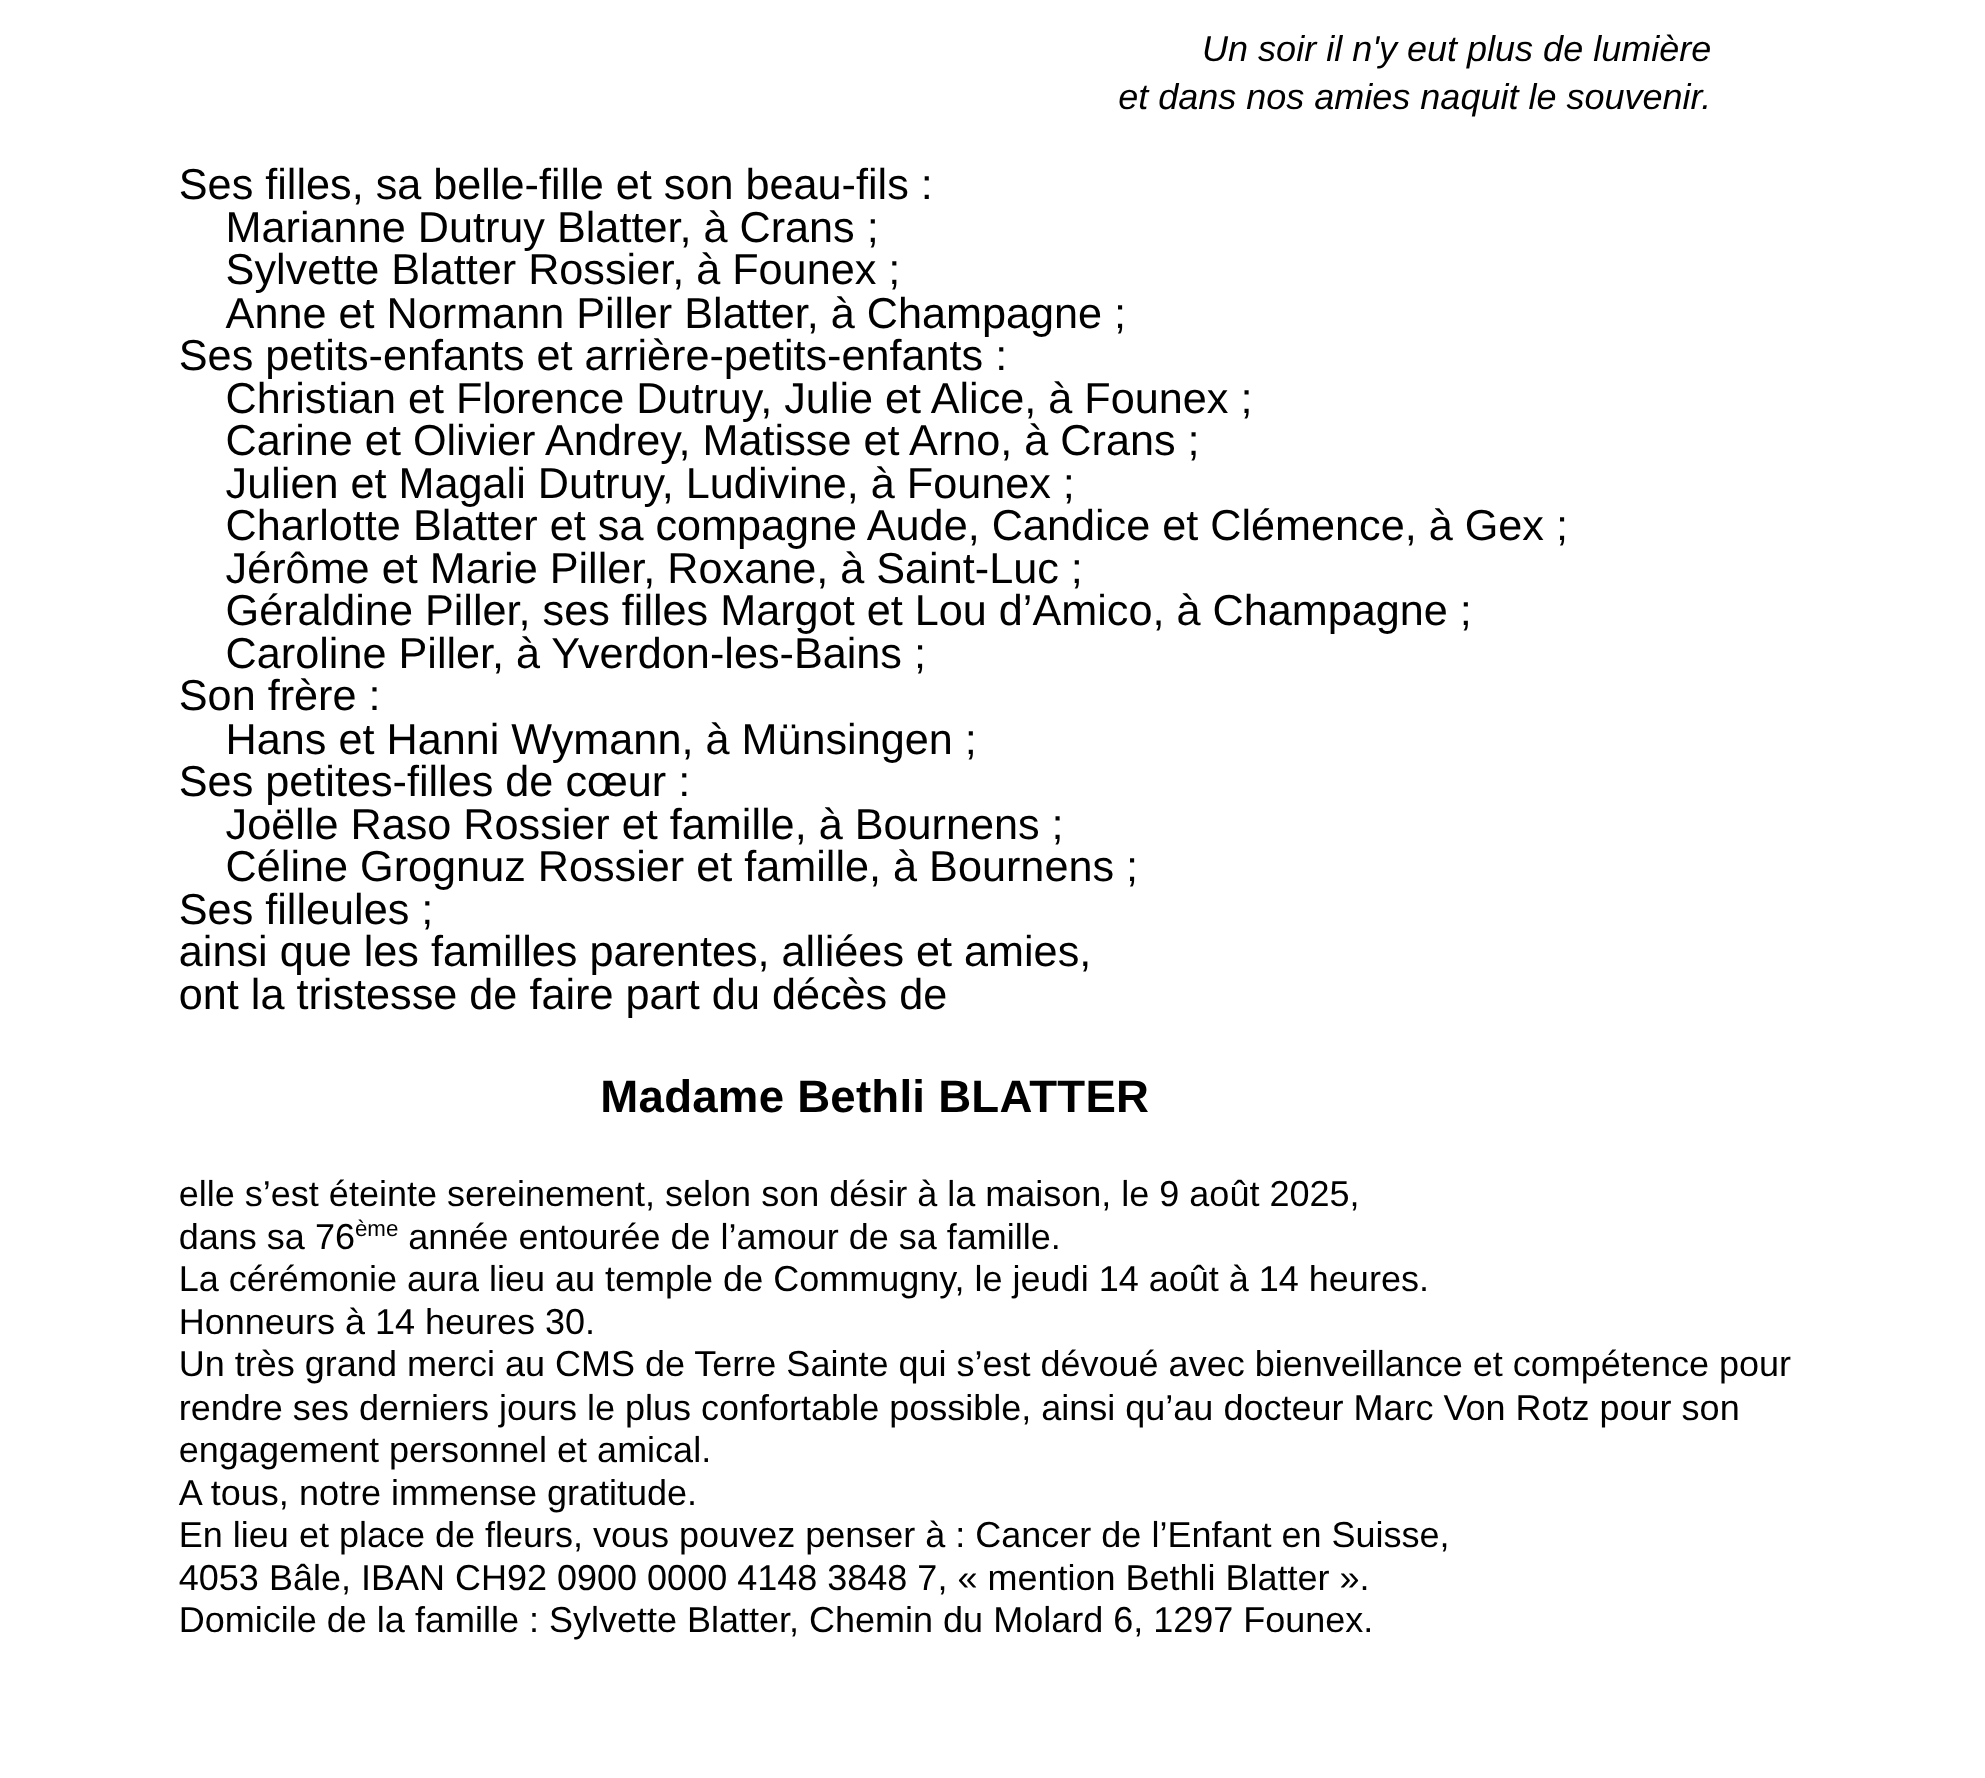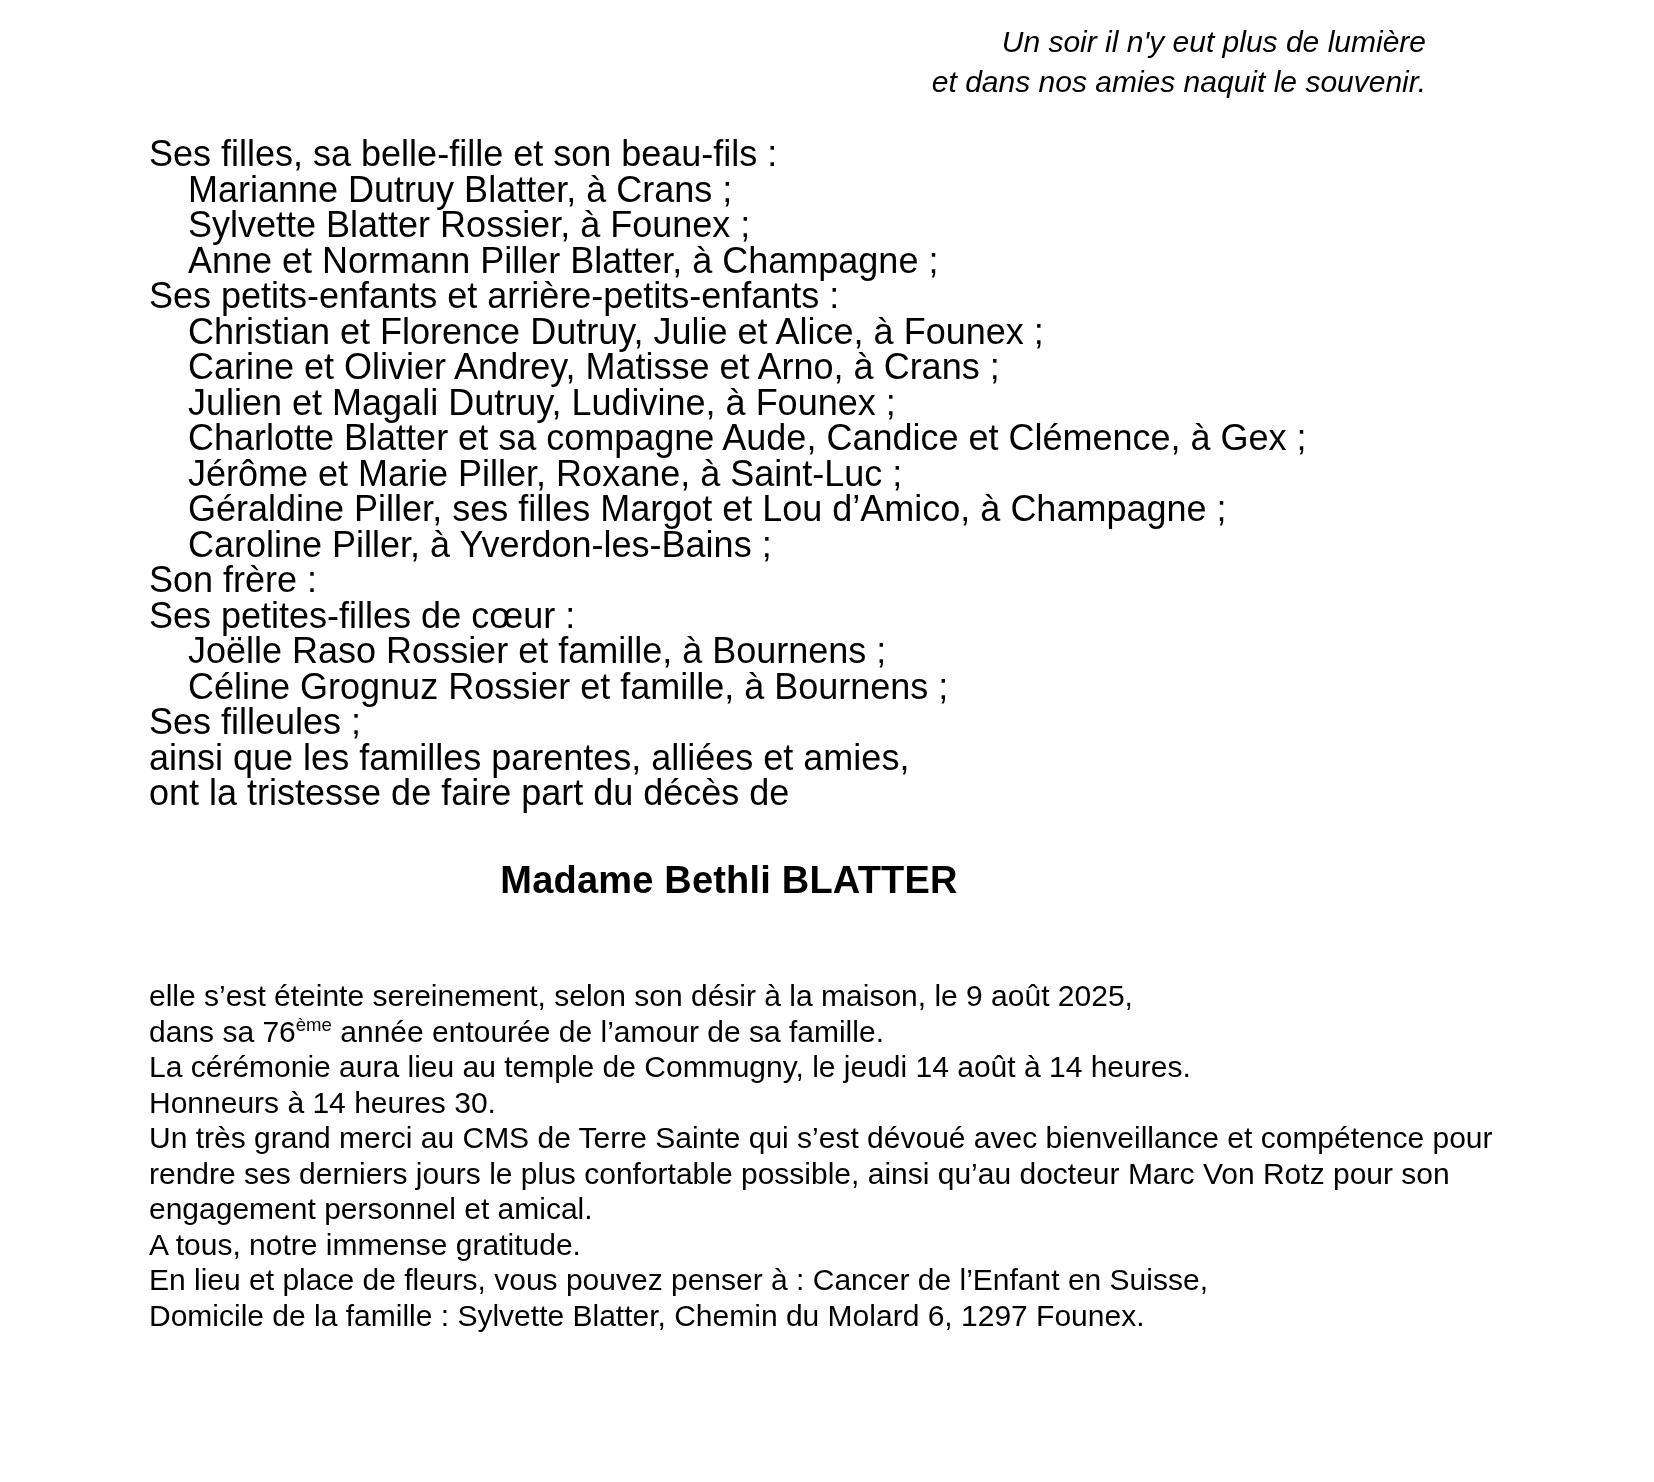--- a/index.html
+++ b/index.html
@@ -94,34 +94,36 @@
         <div class="fam-line indent">Anne et Normann Piller Blatter, à Champagne  ;</div>
         <div class="fam-line">Ses petits-enfants et arrière-petits-enfants :</div>
         <div class="fam-line indent">Christian et Florence Dutruy, Julie et Alice, à Founex ;</div>
         <div class="fam-line indent">Carine et Olivier Andrey, Matisse et Arno, à Crans ;</div>
         <div class="fam-line indent">Julien et Magali Dutruy, Ludivine, à Founex ;</div>
         <div class="fam-line indent">Charlotte Blatter et sa compagne Aude, Candice et Clémence, à Gex  ;</div>
         <div class="fam-line indent">Jérôme et Marie Piller, Roxane, à Saint-Luc ;</div>
         <div class="fam-line indent">Géraldine Piller, ses filles Margot et Lou d’Amico, à Champagne ;</div>
         <div class="fam-line indent">Caroline Piller, à Yverdon-les-Bains ;</div>
         <div class="fam-line">Son frère :</div>
+        <div class="fam-line indent">Hans et Hanni Wymann, à Münsingen ;</div>
         <div class="fam-line">Ses petites-filles de cœur :</div>
         <div class="fam-line indent">Joëlle Raso Rossier et famille, à Bournens ;</div>
         <div class="fam-line indent">Céline Grognuz Rossier et famille, à Bournens ;</div>
         <div class="fam-line">Ses filleules ;</div>
         <div class="fam-line">ainsi que les familles parentes, alliées et amies,</div>
         <div class="fam-line">ont la tristesse de faire part du décès de</div>
       </div>
     <div class="deceased">Madame Bethli BLATTER</div>
   </div>
 
   <div class="details">
     <div class="det-line">elle s’est éteinte sereinement, selon son désir à la maison, le 9 août 2025,</div>
     <div class="det-line"><span>dans sa 76</span><sup>ème</sup><span> année entourée de l’amour de sa famille.</span></div>
     <div class="det-line">La cérémonie aura lieu au temple de Commugny, le jeudi 14 août à 14 heures.</div>
     <div class="det-line">Honneurs à 14 heures 30.</div>
     <div class="det-line wrap">Un très grand merci au CMS de Terre Sainte qui s’est dévoué avec bienveillance et compétence pour rendre ses derniers jours le plus confortable possible, ainsi qu’au docteur Marc Von Rotz pour son engagement personnel et amical.</div>
     <div class="det-line">A tous, notre immense gratitude.</div>
     <div class="det-line">En lieu et place de fleurs, vous pouvez penser à : Cancer de l’Enfant en Suisse,</div>
+    <div class="det-line">4053 Bâle, IBAN CH92 0900 0000 4148 3848 7, « mention Bethli Blatter ».</div>
     <div class="det-line">Domicile de la famille : Sylvette Blatter, Chemin du Molard 6, 1297 Founex.</div>
   </div>
 
 </div>
 
 </body></html>

